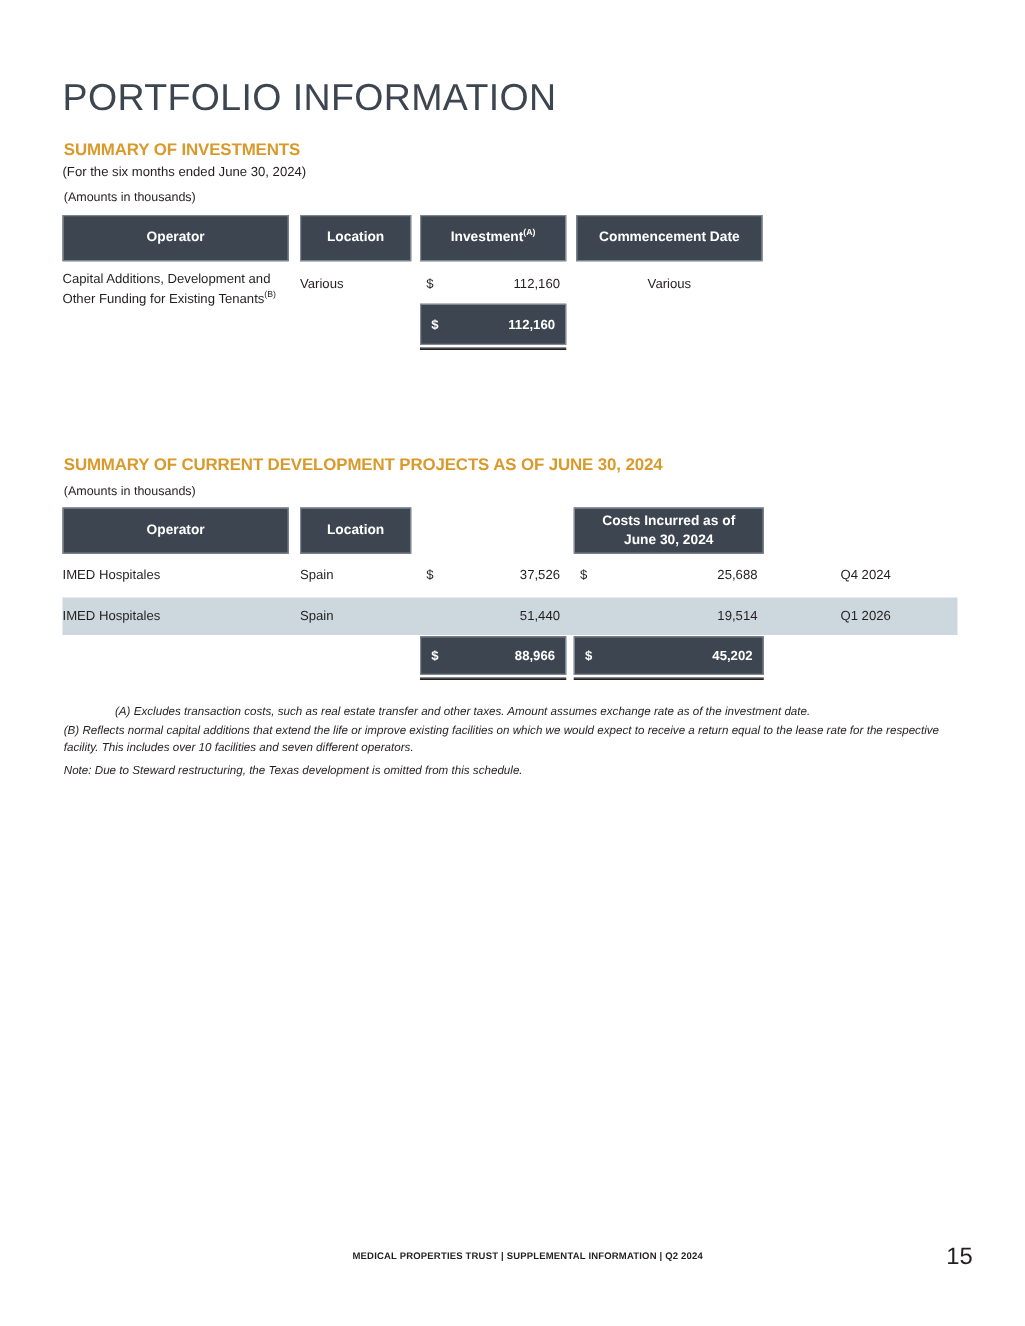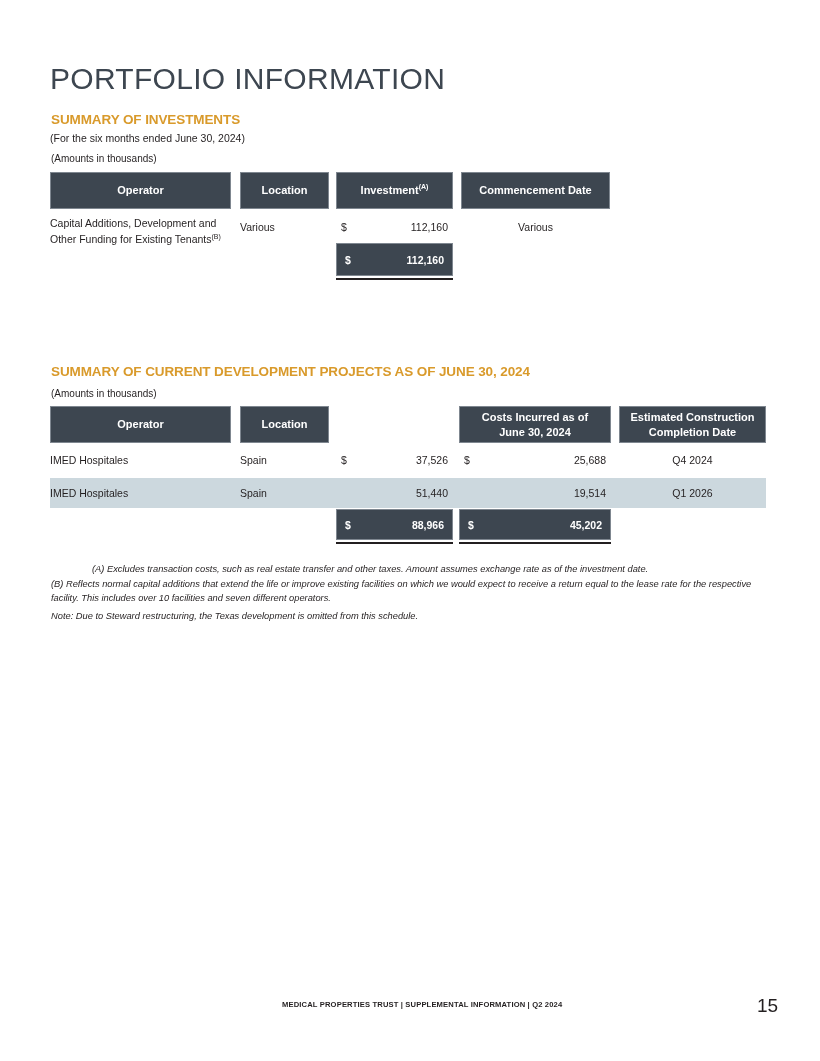--- a/index.html
+++ b/index.html
@@ -202,26 +202,20 @@
   </div>
   <div class="hcell" style="left:240px; top:406px; width:89px;  height:37px;">
     <span>Location</span>
   </div>
   <div class="hcell" style="left:459px; top:406px; width:152px; height:37px;">
     <span>
       <span>Costs Incurred as of</span><br>
       <span>June 30, 2024</span>
     </span>
   </div>
-  <div class="hcell" style="left:619px; top:406px; width:147px; height:37px;">
-    <span>
-      <span>Estimated Construction</span><br>
-      <span>Completion  Date</span>
-    </span>
-  </div>
 
   <div class="rowband" style="left:50px; top:478px; width:716px; height:30px;"></div>
 
   <div class="cell left" style="left:50px;  top:452px; width:186px;">IMED Hospitales</div>
   <div class="cell left" style="left:240px; top:452px; width:89px;">Spain</div>
   <div class="cell left" style="left:341px; top:452px; width:20px;">$</div>
   <div class="cell right" style="left:341px; top:452px; width:107px;">37,526</div>
   <div class="cell left" style="left:464px; top:452px; width:20px;">$</div>
   <div class="cell right" style="left:464px; top:452px; width:142px;">25,688</div>
   <div class="cell center" style="left:619px; top:452px; width:147px;">Q4 2024</div>

